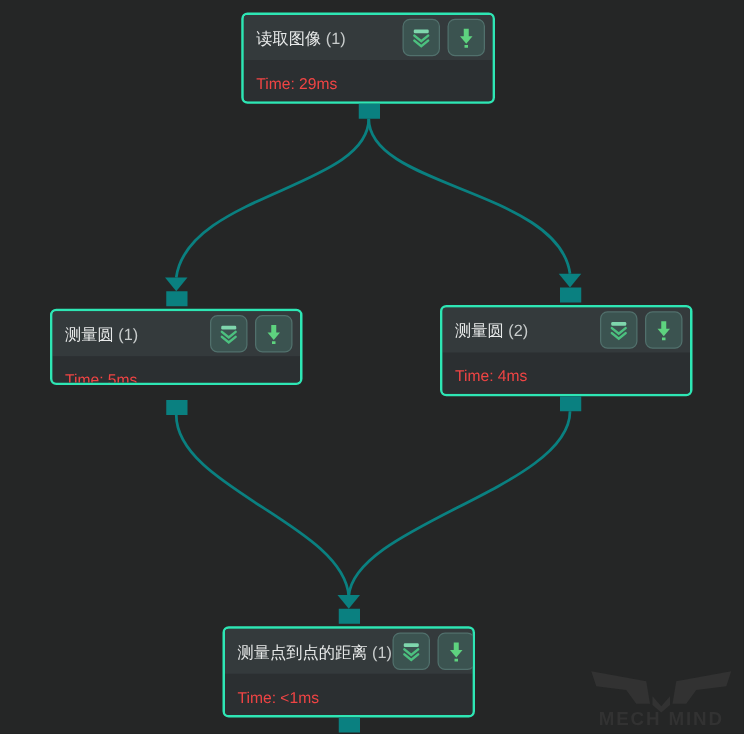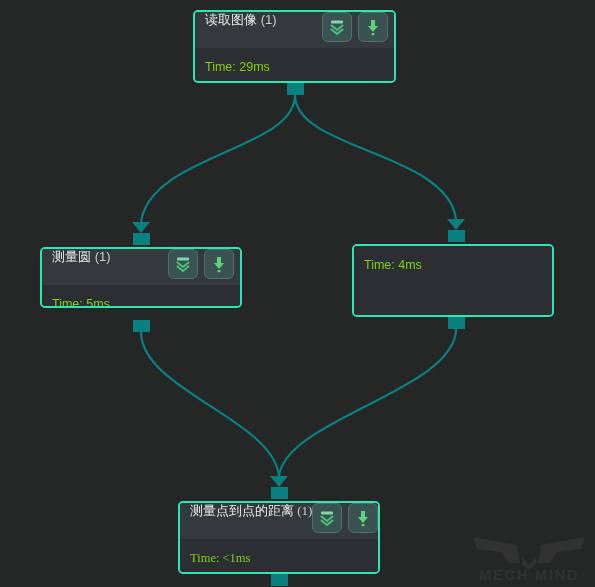--- a/index.html
+++ b/index.html
@@ -39,21 +39,21 @@
     border: 2px solid #2ee6b4;
     border-radius: 5px;
     background: #2b2f31;
     overflow: hidden;
   }
   .node-header {
     position: relative;
     height: 36px;
     background: #343a3c;
     display: flex;
-    align-items: flex-start;
+    align-items: center;
     padding-left: 10px;
     padding-right: 6px;
   }
   .node-title {
     color: #e8eaea;
     font-size: 13px;
     line-height: 15px;
     white-space: nowrap;
     flex: 0 1 auto;
     letter-spacing: 0px;
@@ -78,21 +78,21 @@
     justify-content: center;
     cursor: pointer;
   }
   .icon-btn svg { display: block; }
   .node-body {
     background: #2b2f31;
     height: 100%;
     padding: 12px 0 0 10px;
   }
   .node-time {
-    color: #84cc16;
+    color: #ef4444;
     font-size: 12.5px;
     line-height: 14px;
   }
   
   .port {
     position: absolute;
     width: 17px;
     height: 12px;
     background: #0a8080;
   }
@@ -183,29 +183,51 @@
     </div>
     <div class="node-body">
       <div class="node-time">Time: 5ms</div>
     </div>
   </div>
   <div class="port" style="left:133px; top:320px;"></div>
 
   <div class="port-arrow" style="left:447px; top:219px;"></div>
   <div class="port" style="left:448px; top:230px;"></div>
   <div class="node" style="left:352px; top:244px; width:202px; height:73px;">
+    <div class="node-header">
+      <div class="node-title">
+        <span>测量圆</span>
+        <span class="idx">(2)</span>
+      </div>
+      <div class="node-btns">
+        <div class="icon-btn">
+          <svg width="18" height="18" viewBox="0 0 18 18">
+            <rect x="3" y="2.5" width="12" height="3" rx="1" fill="#7fd6ad"></rect>
+            <path d="M3.5 7.5 L9 12 L14.5 7.5" stroke="#4cc07f" stroke-width="2" fill="none" stroke-linecap="round"></path>
+            <path d="M3.5 11.5 L9 16 L14.5 11.5" stroke="#4cc07f" stroke-width="2" fill="none" stroke-linecap="round"></path>
+          </svg>
+        </div>
+        <div class="icon-btn">
+          <svg width="18" height="18" viewBox="0 0 18 18">
+            <rect x="7" y="2" width="4" height="7" fill="#5ed37f"></rect>
+            <polygon points="4,8 14,8 9,14" fill="#5ed37f"></polygon>
+            <rect x="7.6" y="15" width="2.8" height="2.2" fill="#5ed37f"></rect>
+          </svg>
+        </div>
+      </div>
+    </div>
     <div class="node-body">
       <div class="node-time">Time: 4ms</div>
     </div>
   </div>
   <div class="port" style="left:448px; top:317px;"></div>
 
   <div class="port-arrow" style="left:270px; top:476px;"></div>
   <div class="port" style="left:271px; top:487px;"></div>
-  <div class="node" style="left:178px; top:501px; width:202px; height:73px;font-family:Liberation Serif, serif;">
+  <div class="node" style="left:178px; top:501px; width:202px; height:73px;">
     <div class="node-header">
       <div class="node-title">
         <span>测量点到点的距离</span>
         <span class="idx">(1)</span>
       </div>
       <div class="node-btns">
         <div class="icon-btn">
           <svg width="18" height="18" viewBox="0 0 18 18">
             <rect x="3" y="2.5" width="12" height="3" rx="1" fill="#7fd6ad"></rect>
             <path d="M3.5 7.5 L9 12 L14.5 7.5" stroke="#4cc07f" stroke-width="2" fill="none" stroke-linecap="round"></path>

